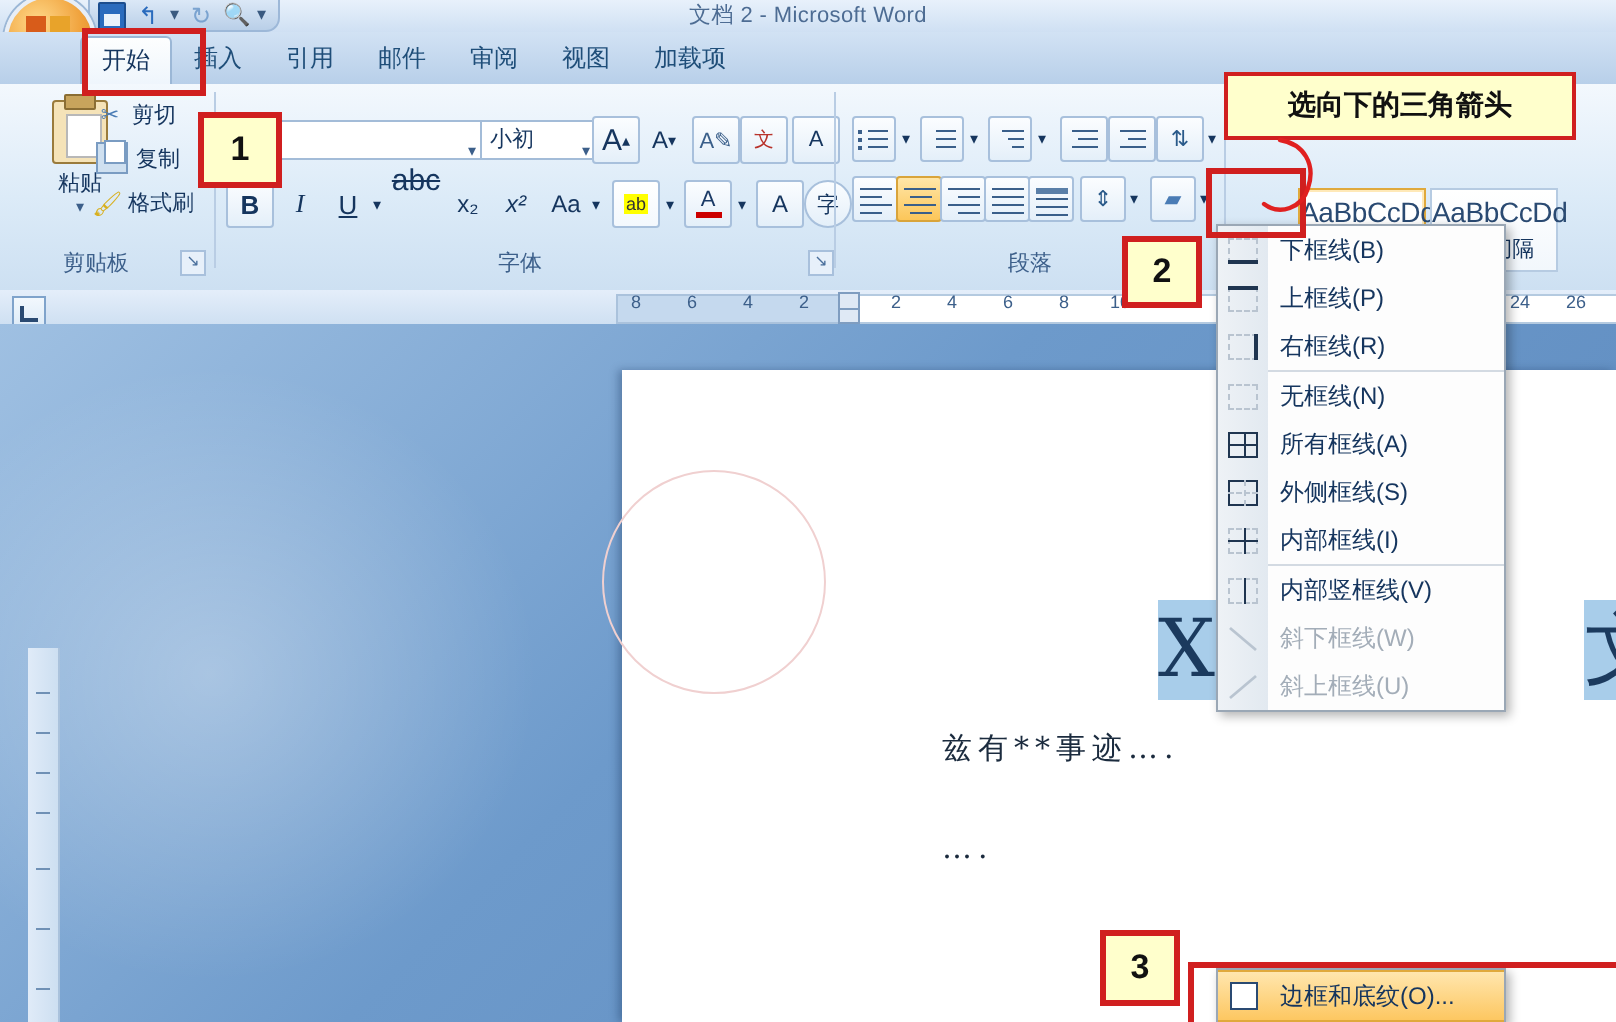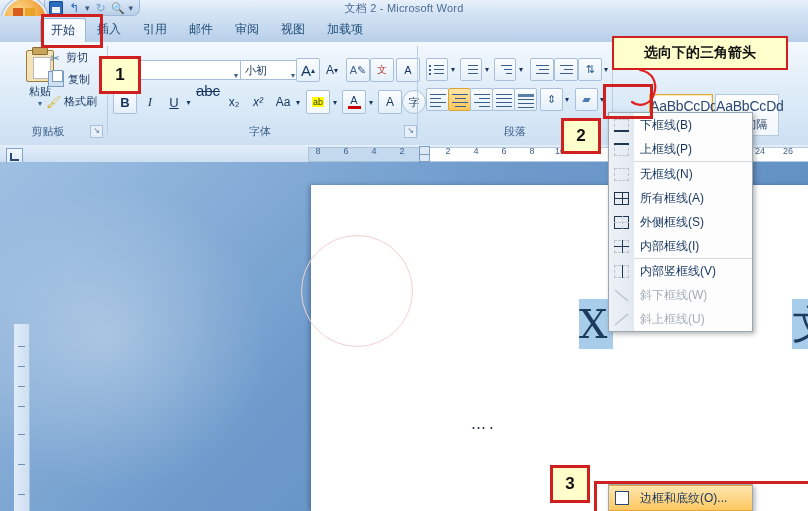--- a/index.html
+++ b/index.html
@@ -500,20 +500,21 @@
       <div class="vtick" style="top:170px;"></div>
 
     </div>
 
     <div class="page">
       <div class="circle-wm"></div>
       <div class="bigtext">
         <span class="bigsel">X</span>
         <span class="bigsel" style="margin-left:160px;">文</span>
       </div>
+      <div class="bodytext">兹有**事迹….</div>
       <div class="bodytext2">….</div>
     </div>
   </div>
 
   <div class="menu">
     <div class="menu-gutter"></div>
 
     <div class="mi">
       <span class="mi-ic">
         <span class="bic">
@@ -524,20 +525,29 @@
       <span class="mi-label">下框线(B)</span>
     </div>
     <div class="mi">
       <span class="mi-ic">
         <span class="bic">
             <span class="e" style="inset:0;border-width:1px;border-style:dashed;border-color:#b9c4d0;"></span>
             <span class="e" style="left:0;right:0;top:0;border-top-width:2px;border-top-style:solid;border-color:#1f3550;"></span>
           </span>
       </span>
       <span class="mi-label">上框线(P)</span>
+    </div>
+    <div class="mi">
+      <span class="mi-ic">
+        <span class="bic">
+            <span class="e" style="inset:0;border-width:1px;border-style:dashed;border-color:#b9c4d0;"></span>
+            <span class="e" style="top:0;bottom:0;right:0;border-right-width:2px;border-right-style:solid;border-color:#1f3550;"></span>
+          </span>
+      </span>
+      <span class="mi-label">右框线(R)</span>
     </div>
     <div class="msep"></div>
     <div class="mi">
       <span class="mi-ic">
         <span class="bic">
             <span class="e" style="inset:0;border-width:1px;border-style:dashed;border-color:#b9c4d0;"></span>
           </span>
       </span>
       <span class="mi-label">无框线(N)</span>
     </div>

